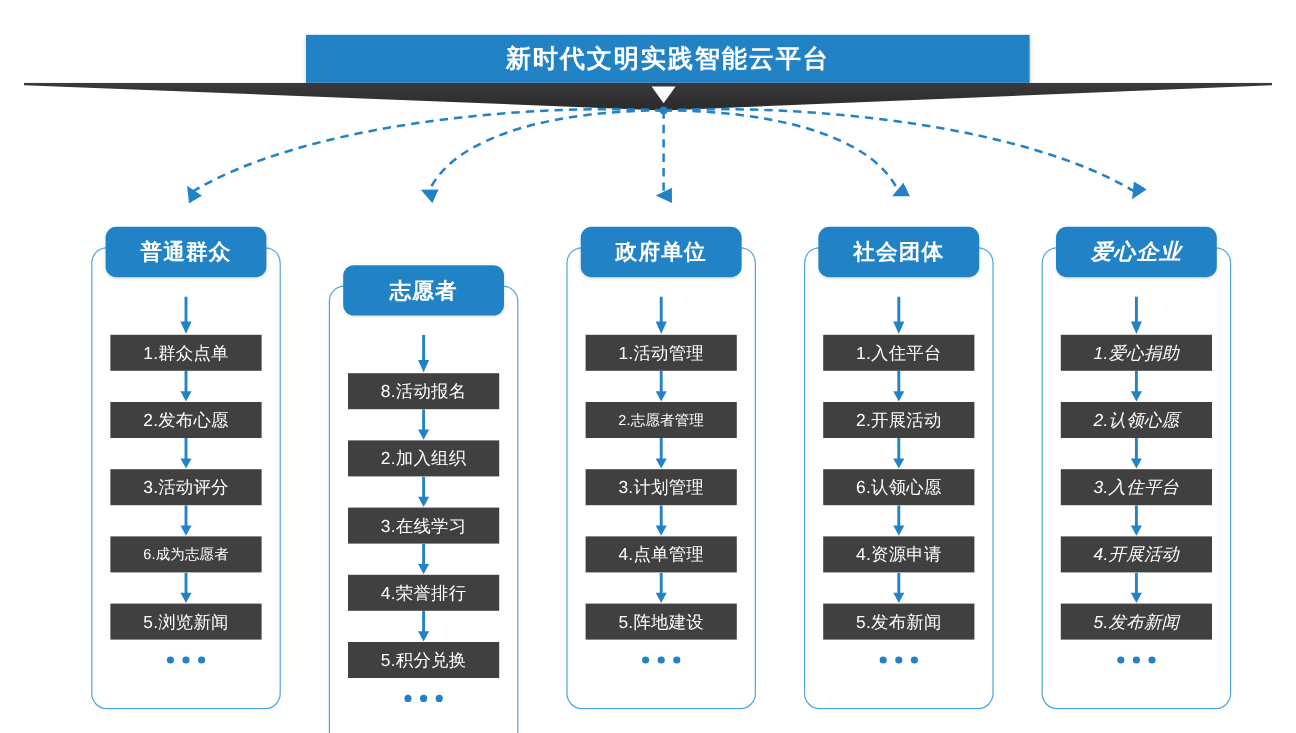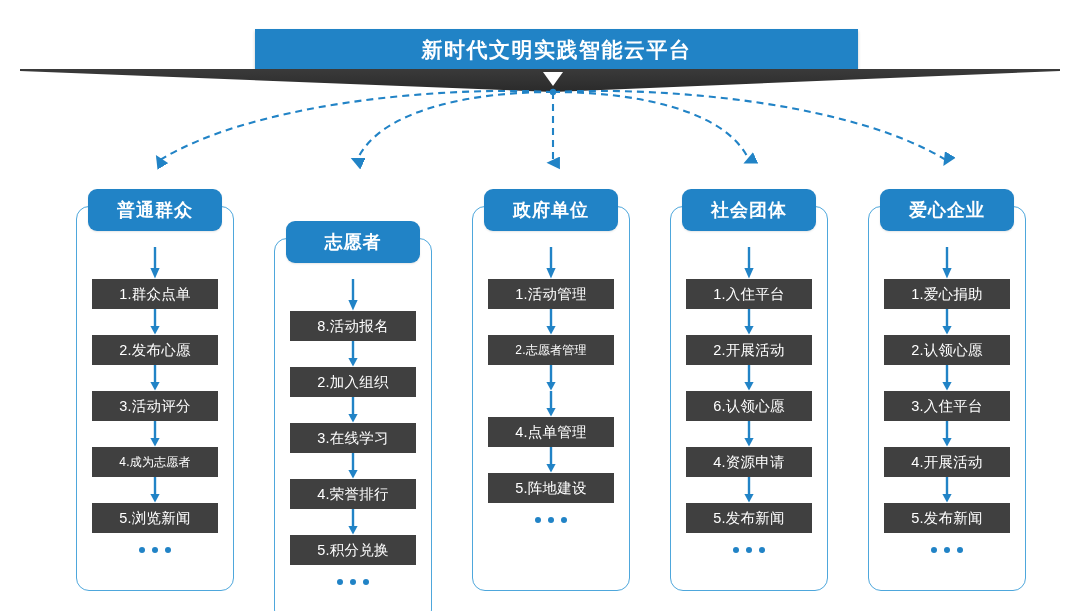--- a/index.html
+++ b/index.html
@@ -194,21 +194,21 @@
         <div class="step">2.发布心愿</div>
         <svg class="v-arrow" viewBox="0 0 12 26" preserveAspectRatio="none">
           <line x1="6" y1="0" x2="6" y2="18" stroke="#2183c6" stroke-width="2.4"></line>
           <path d="M 1.4 17 L 10.6 17 L 6 25.5 Z" fill="#2183c6"></path>
         </svg>
         <div class="step">3.活动评分</div>
         <svg class="v-arrow" viewBox="0 0 12 26" preserveAspectRatio="none">
           <line x1="6" y1="0" x2="6" y2="18" stroke="#2183c6" stroke-width="2.4"></line>
           <path d="M 1.4 17 L 10.6 17 L 6 25.5 Z" fill="#2183c6"></path>
         </svg>
-        <div class="step narrow-text">4.成为志愿者</div>
+        <div class="step narrow-text">6.成为志愿者</div>
         <svg class="v-arrow" viewBox="0 0 12 26" preserveAspectRatio="none">
           <line x1="6" y1="0" x2="6" y2="18" stroke="#2183c6" stroke-width="2.4"></line>
           <path d="M 1.4 17 L 10.6 17 L 6 25.5 Z" fill="#2183c6"></path>
         </svg>
         <div class="step">5.浏览新闻</div>
         <div class="dots">
           <span></span>
           <span></span>
           <span></span>
         </div>
@@ -259,20 +259,21 @@
         <div class="step">1.活动管理</div>
         <svg class="v-arrow" viewBox="0 0 12 26" preserveAspectRatio="none">
           <line x1="6" y1="0" x2="6" y2="18" stroke="#2183c6" stroke-width="2.4"></line>
           <path d="M 1.4 17 L 10.6 17 L 6 25.5 Z" fill="#2183c6"></path>
         </svg>
         <div class="step narrow-text">2.志愿者管理</div>
         <svg class="v-arrow" viewBox="0 0 12 26" preserveAspectRatio="none">
           <line x1="6" y1="0" x2="6" y2="18" stroke="#2183c6" stroke-width="2.4"></line>
           <path d="M 1.4 17 L 10.6 17 L 6 25.5 Z" fill="#2183c6"></path>
         </svg>
+        <div class="step">3.计划管理</div>
         <svg class="v-arrow" viewBox="0 0 12 26" preserveAspectRatio="none">
           <line x1="6" y1="0" x2="6" y2="18" stroke="#2183c6" stroke-width="2.4"></line>
           <path d="M 1.4 17 L 10.6 17 L 6 25.5 Z" fill="#2183c6"></path>
         </svg>
         <div class="step">4.点单管理</div>
         <svg class="v-arrow" viewBox="0 0 12 26" preserveAspectRatio="none">
           <line x1="6" y1="0" x2="6" y2="18" stroke="#2183c6" stroke-width="2.4"></line>
           <path d="M 1.4 17 L 10.6 17 L 6 25.5 Z" fill="#2183c6"></path>
         </svg>
         <div class="step">5.阵地建设</div>
@@ -311,21 +312,21 @@
           <path d="M 1.4 17 L 10.6 17 L 6 25.5 Z" fill="#2183c6"></path>
         </svg>
         <div class="step">5.发布新闻</div>
         <div class="dots">
           <span></span>
           <span></span>
           <span></span>
         </div>
       </div>
     </div>
-  <div class="column" style="left:868px;">
+  <div class="column" style="left:868px;font-style:italic;">
       <div class="col-header">爱心企业</div>
       <div class="steps">
         <svg class="v-arrow first" viewBox="0 0 12 26" preserveAspectRatio="none">
           <line x1="6" y1="0" x2="6" y2="18" stroke="#2183c6" stroke-width="2.4"></line>
           <path d="M 1.4 17 L 10.6 17 L 6 25.5 Z" fill="#2183c6"></path>
         </svg>
         <div class="step">1.爱心捐助</div>
         <svg class="v-arrow" viewBox="0 0 12 26" preserveAspectRatio="none">
           <line x1="6" y1="0" x2="6" y2="18" stroke="#2183c6" stroke-width="2.4"></line>
           <path d="M 1.4 17 L 10.6 17 L 6 25.5 Z" fill="#2183c6"></path>

